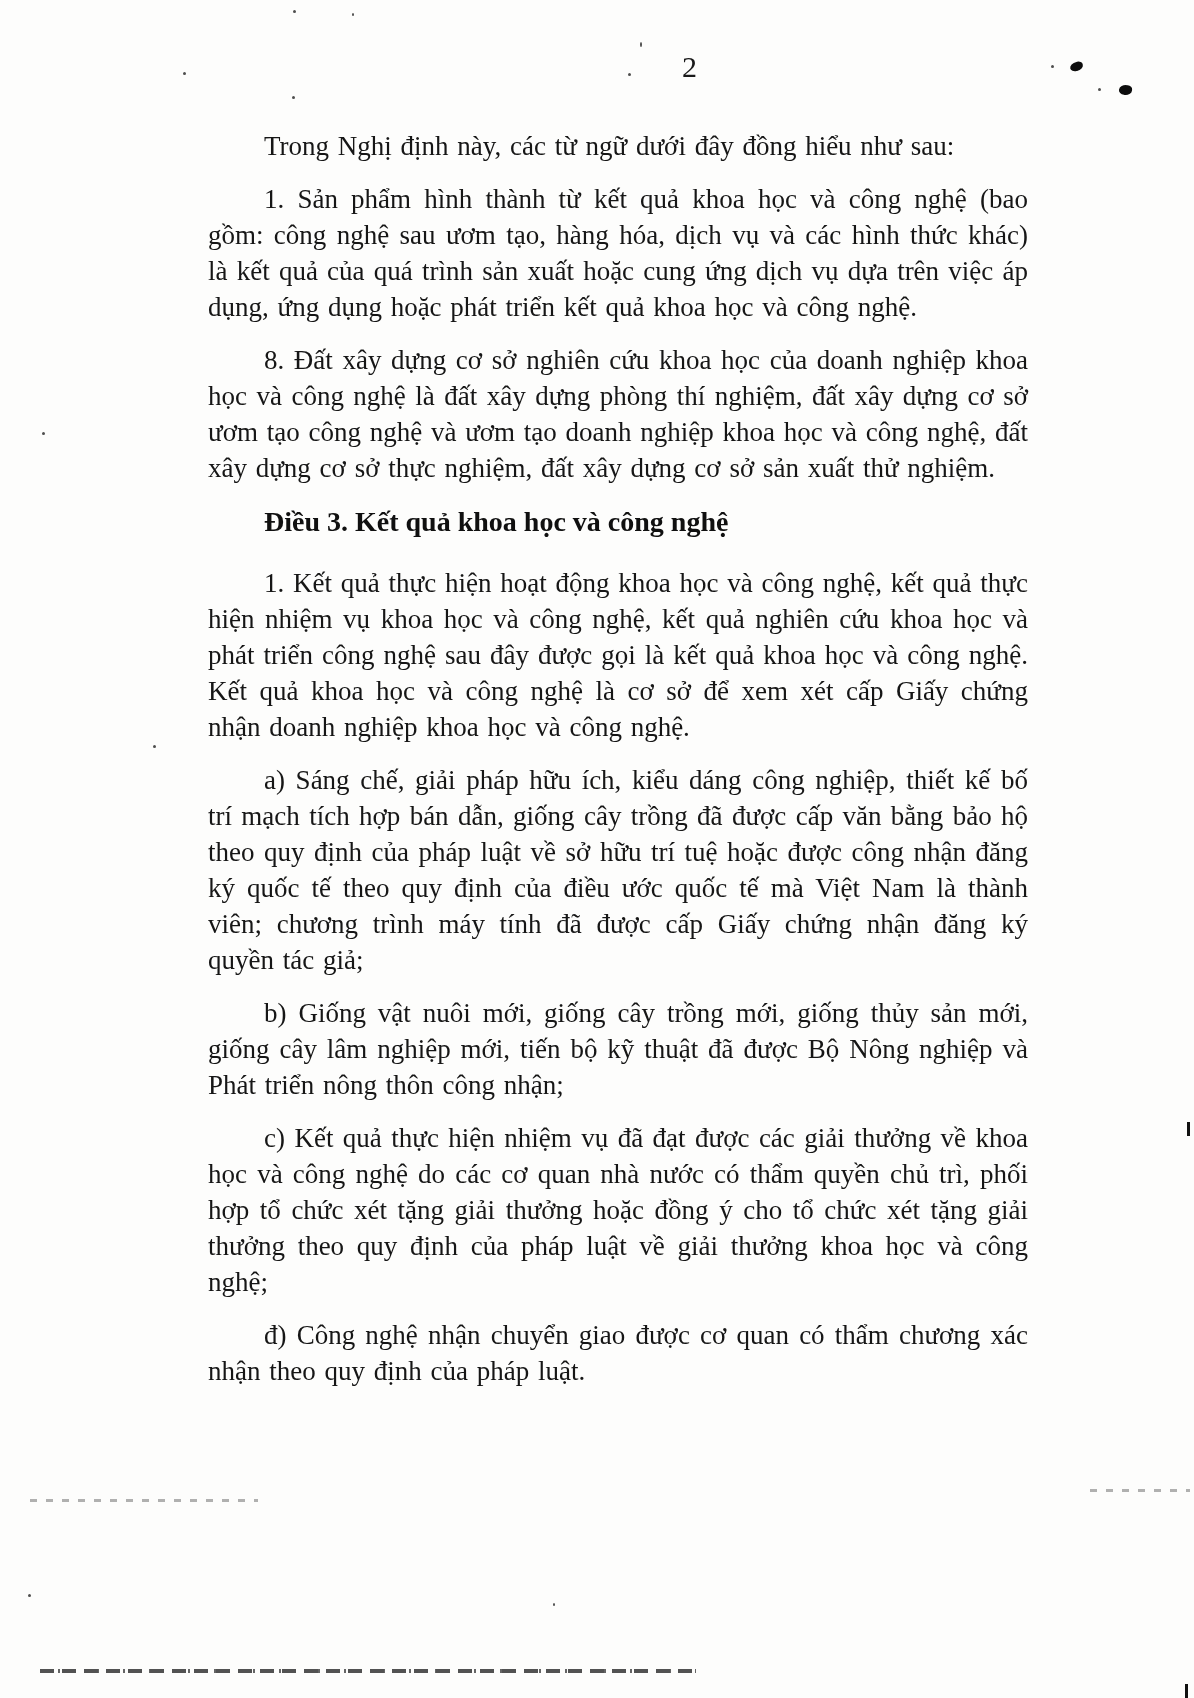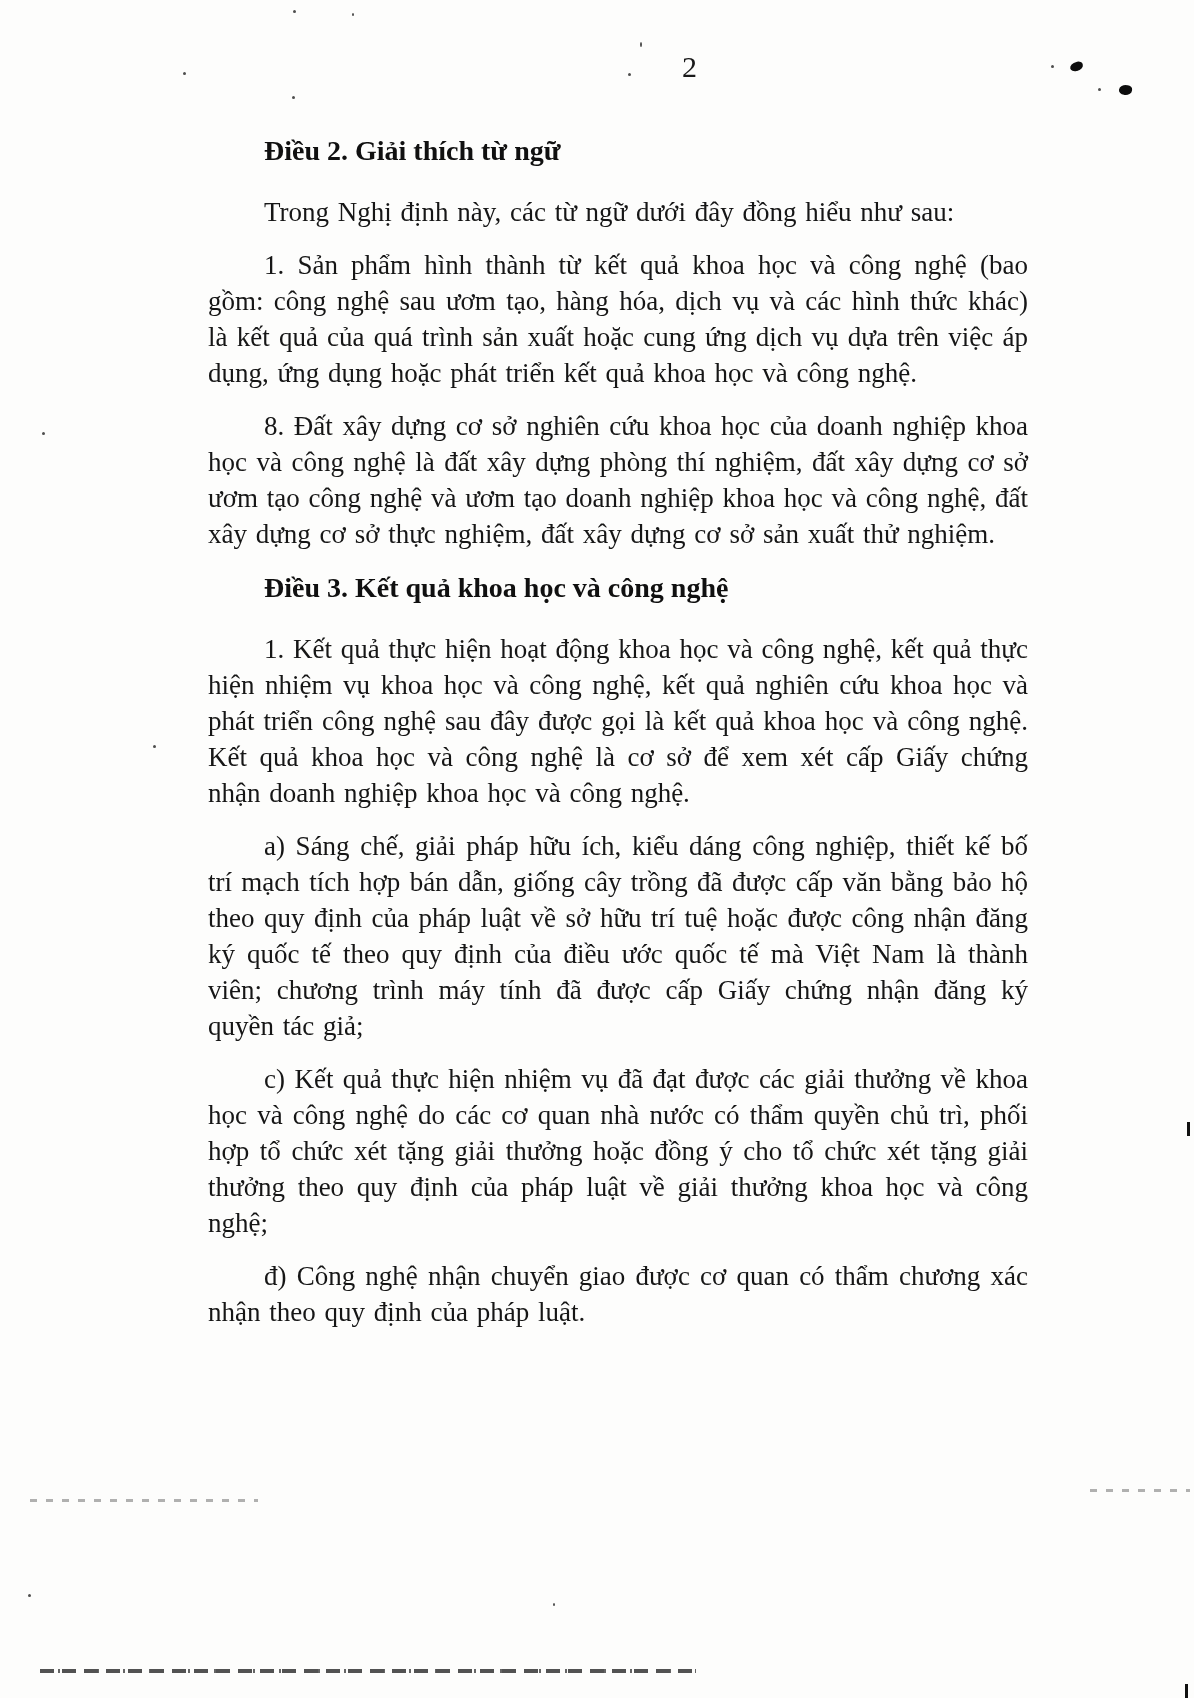--- a/index.html
+++ b/index.html
@@ -86,37 +86,37 @@
 </style>
 </head>
 <body>
 
 <div class="page">
 
   <div class="page-number">2</div>
 
   <div class="doc-body" id="doc-body">
   <section class="article">
-    <h2 class="article-heading">Điều 2. Giải thích từ ngữ</h2>
 
   <p class="para">Trong Nghị định này, các từ ngữ dưới đây đồng hiểu như sau:</p>
 
   <p class="para">1. Sản phẩm hình thành từ kết quả khoa học và công nghệ (bao gồm: công nghệ sau ươm tạo, hàng hóa, dịch vụ và các hình thức khác) là kết quả của quá trình sản xuất hoặc cung ứng dịch vụ dựa trên việc áp dụng, ứng dụng hoặc phát triển kết quả khoa học và công nghệ.</p>
 
   <p class="para">8. Đất xây dựng cơ sở nghiên cứu khoa học của doanh nghiệp khoa học và công nghệ là đất xây dựng phòng thí nghiệm, đất xây dựng cơ sở ươm tạo công nghệ và ươm tạo doanh nghiệp khoa học và công nghệ, đất xây dựng cơ sở thực nghiệm, đất xây dựng cơ sở sản xuất thử nghiệm.</p>
 </section>
 
   <section class="article">
     <h2 class="article-heading">Điều 3. Kết quả khoa học và công nghệ</h2>
 
   <p class="para">1. Kết quả thực hiện hoạt động khoa học và công nghệ, kết quả thực hiện nhiệm vụ khoa học và công nghệ, kết quả nghiên cứu khoa học và phát triển công nghệ sau đây được gọi là kết quả khoa học và công nghệ. Kết quả khoa học và công nghệ là cơ sở để xem xét cấp Giấy chứng nhận doanh nghiệp khoa học và công nghệ.</p>
 
 
   <p class="para">a) Sáng chế, giải pháp hữu ích, kiểu dáng công nghiệp, thiết kế bố trí mạch tích hợp bán dẫn, giống cây trồng đã được cấp văn bằng bảo hộ theo quy định của pháp luật về sở hữu trí tuệ hoặc được công nhận đăng ký quốc tế theo quy định của điều ước quốc tế mà Việt Nam là thành viên; chương trình máy tính đã được cấp Giấy chứng nhận đăng ký quyền tác giả;</p>
 
+  <p class="para">b) Giống vật nuôi mới, giống cây trồng mới, giống thủy sản mới, giống cây lâm nghiệp mới, tiến bộ kỹ thuật đã được Bộ Nông nghiệp và Phát triển nông thôn công nhận;</p>
 
   <p class="para">c) Kết quả thực hiện nhiệm vụ đã đạt được các giải thưởng về khoa học và công nghệ do các cơ quan nhà nước có thẩm quyền chủ trì, phối hợp tổ chức xét tặng giải thưởng hoặc đồng ý cho tổ chức xét tặng giải thưởng theo quy định của pháp luật về giải thưởng khoa học và công nghệ;</p>
 
 
   <p class="para">đ) Công nghệ nhận chuyển giao được cơ quan có thẩm chương xác nhận theo quy định của pháp luật.</p>
 </section>
 </div>
 
   <div class="blob" style="left:1070px; top:62px; width:13px; height:9px; transform:rotate(-12deg);"></div>
   <div class="blob" style="left:1119px; top:85px; width:13px; height:10px; transform:rotate(8deg);"></div>

